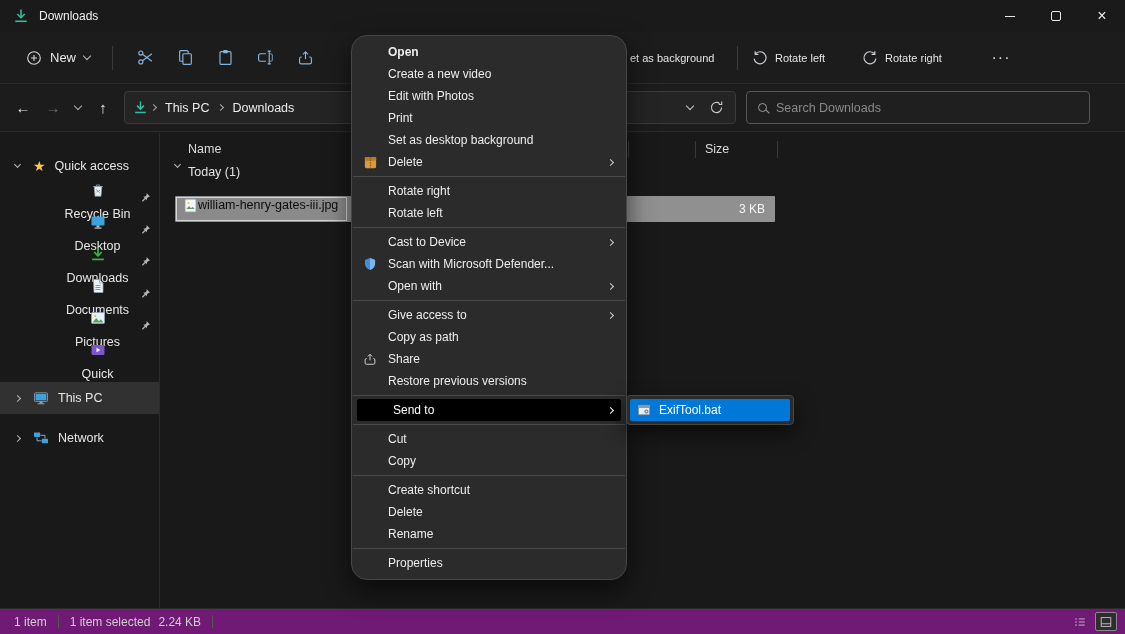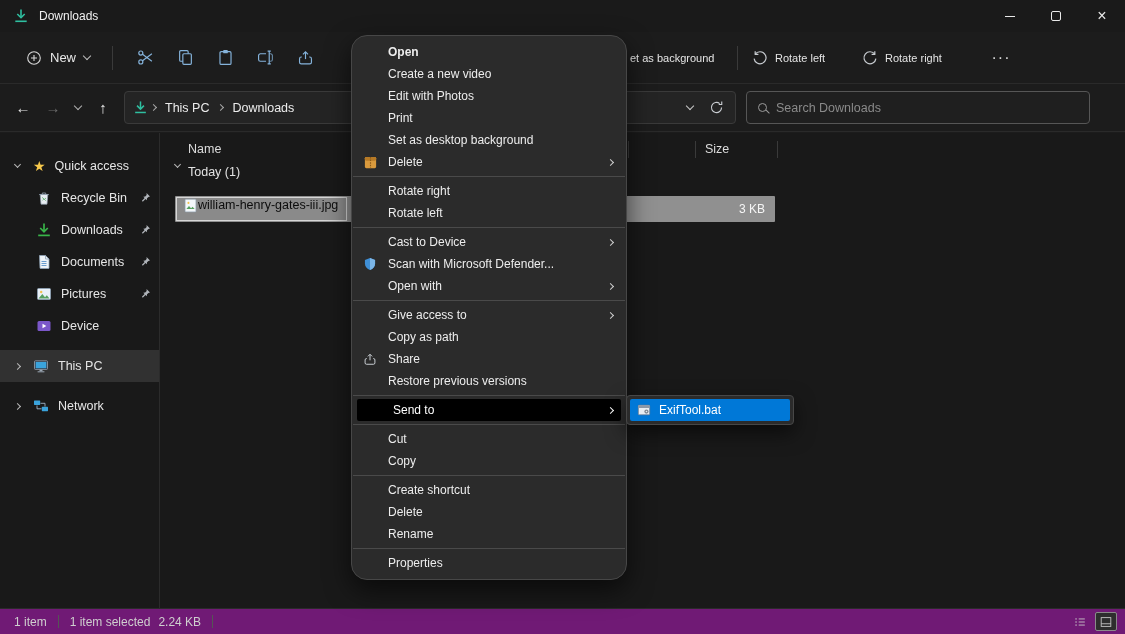--- a/index.html
+++ b/index.html
@@ -54,21 +54,21 @@
   .mag::after { content:""; position:absolute; width:5px; height:1.4px; background:#9a9a9a; transform:rotate(45deg); right:-4px; bottom:-1px; }
   .searchbox input { background:transparent; border:none; outline:none; color:#cfcfcf; font-size:12.5px; width:100%;
                      font-family:"Liberation Sans","DejaVu Sans",sans-serif; }
   .searchbox input::placeholder { color:#8a8a8a; }
 
   
   .content { position:absolute; top:133px; left:0; right:0; bottom:26px; display:flex; background:#191919; }
   .sidebar { width:160px; border-right:1px solid #2b2b2b; padding-top:17px; flex:none; }
   .side-item { height:32px; display:flex; align-items:center; gap:9px; padding-left:10px; font-size:12.5px; position:relative; color:#e6e6e6; }
   .side-item .tog { width:14px; color:#b8b8b8; display:flex; justify-content:center; }
-  .side-item.child { padding-left:36px; }
+  .side-item.child { padding-left:36px;flex-direction:column; }
   .side-item .pin { position:absolute; right:8px; top:10px; }
   .side-item.selected { background:#313131; }
   .side-gap { margin-top:8px; }
   .star { color:#f6c84c; font-size:14px; }
 
   .main { flex:1; position:relative; }
   .col-header { height:32px; display:flex; align-items:center; font-size:12.5px; color:#dcdcdc; position:relative; }
   .col-name { margin-left:28px; }
   .col-size { position:absolute; left:545px; }
   .col-div { position:absolute; top:8px; width:1px; height:17px; background:#3a3a3a; }
@@ -314,20 +314,35 @@
         <span>Recycle Bin</span>
         <span class="pin">
           <svg viewBox="0 0 16 16" width="11" height="11">
               <path fill="#b0b4ba" d="M9.5 1.5l5 5-2.2.6-2.1 2.1-.3 2.8-1.9-1.9L4 14l-1.2-1.2 3.9-4-1.9-1.9 2.8-.3 2.1-2.1z"></path>
             </svg>
         </span>
       </div>
       <div class="side-item child">
         <span class="ic">
           <svg viewBox="0 0 16 16" width="16" height="16">
+              <rect x="1.5" y="2.5" width="13" height="9" rx="1" fill="#3aa3dc"></rect>
+              <rect x="6.5" y="11.5" width="3" height="2" fill="#b8bec4"></rect>
+              <rect x="4.5" y="13.5" width="7" height="1.2" fill="#b8bec4"></rect>
+            </svg>
+        </span>
+        <span>Desktop</span>
+        <span class="pin">
+          <svg viewBox="0 0 16 16" width="11" height="11">
+              <path fill="#b0b4ba" d="M9.5 1.5l5 5-2.2.6-2.1 2.1-.3 2.8-1.9-1.9L4 14l-1.2-1.2 3.9-4-1.9-1.9 2.8-.3 2.1-2.1z"></path>
+            </svg>
+        </span>
+      </div>
+      <div class="side-item child">
+        <span class="ic">
+          <svg viewBox="0 0 16 16" width="16" height="16">
               <g fill="none" stroke="#39b54a" stroke-width="1.7">
                 <path d="M8 1.5v8"></path>
                 <path d="M4.2 6L8 9.8 11.8 6"></path>
                 <path d="M2.2 13.4h11.6"></path>
               </g>
             </svg>
         </span>
         <span>Downloads</span>
         <span class="pin">
           <svg viewBox="0 0 16 16" width="11" height="11">
@@ -365,21 +380,21 @@
             </svg>
         </span>
       </div>
       <div class="side-item child">
         <span class="ic">
           <svg viewBox="0 0 16 16" width="16" height="16">
               <rect x="1.5" y="3" width="13" height="10" rx="1.5" fill="#7b57c9"></rect>
               <path d="M6.5 5.8v4.4l3.8-2.2z" fill="#fff"></path>
             </svg>
         </span>
-        <span>Device</span>
+        <span>Quick</span>
       </div>
       <div class="side-item side-gap selected">
         <span class="tog">
             <span class="chev chev-right" style="width:5px;height:5px"></span>
           </span>
         <span class="ic">
           <svg viewBox="0 0 16 16" width="16" height="16">
               <rect x="1.5" y="2.8" width="13" height="8.6" rx="0.8" fill="#2e2e38" stroke="#9aa6b2" stroke-width="0.8"></rect>
               <rect x="2.6" y="3.9" width="10.8" height="6.4" fill="#3aa3dc"></rect>
               <rect x="6.5" y="11.6" width="3" height="1.6" fill="#9aa6b2"></rect>

